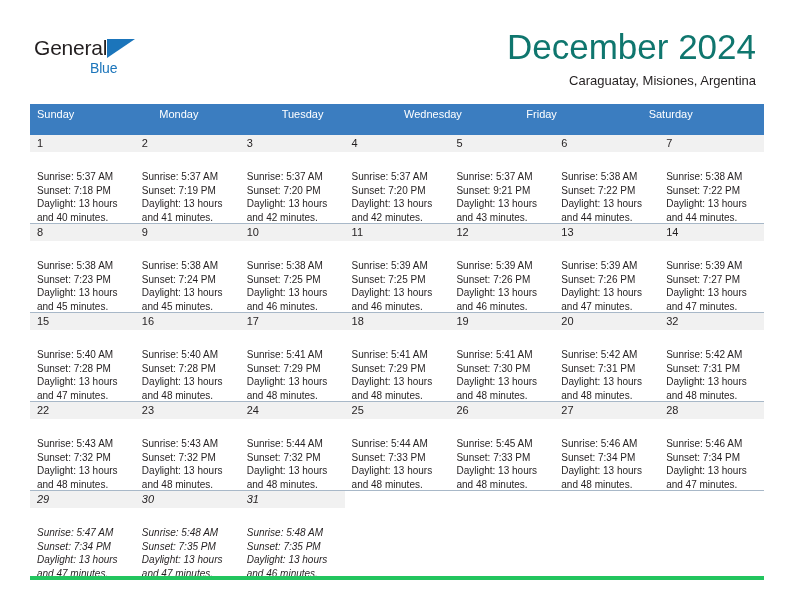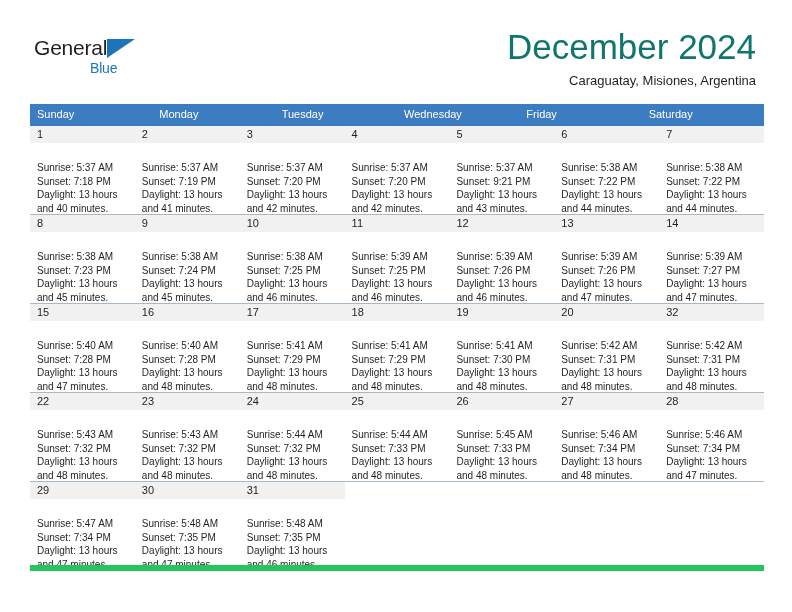--- a/index.html
+++ b/index.html
@@ -88,39 +88,40 @@
   
   .calendar {
     position: absolute;
     left: 30px;
     top: 104px;
     width: 734px;
   }
   .weekday-row {
     display: flex;
     background: #3b7dc0;
-    height: 22px;
+    height: 31px;
   }
   .weekday-cell {
     flex: 1 1 0;
     color: #ffffff;
     font-size: 11px;
     line-height: 21px;
     padding-left: 7px;
     box-sizing: border-box;
     white-space: nowrap;
   }
   .week-row {
     display: flex;
     border-bottom: 1px solid #a8b8c8;
     height: 89px;
     box-sizing: border-box;
   }
   .week-row.last {
-    border-bottom: 6px solid #22c55e;
+    border-bottom: 4px solid #22c55e;
+    font-style: italic;
   }
   .day-cell {
     flex: 1 1 0;
     box-sizing: border-box;
     position: relative;
     background: #ffffff;
     overflow: hidden;
   }
   .day-cell .daynum {
     display: block;

